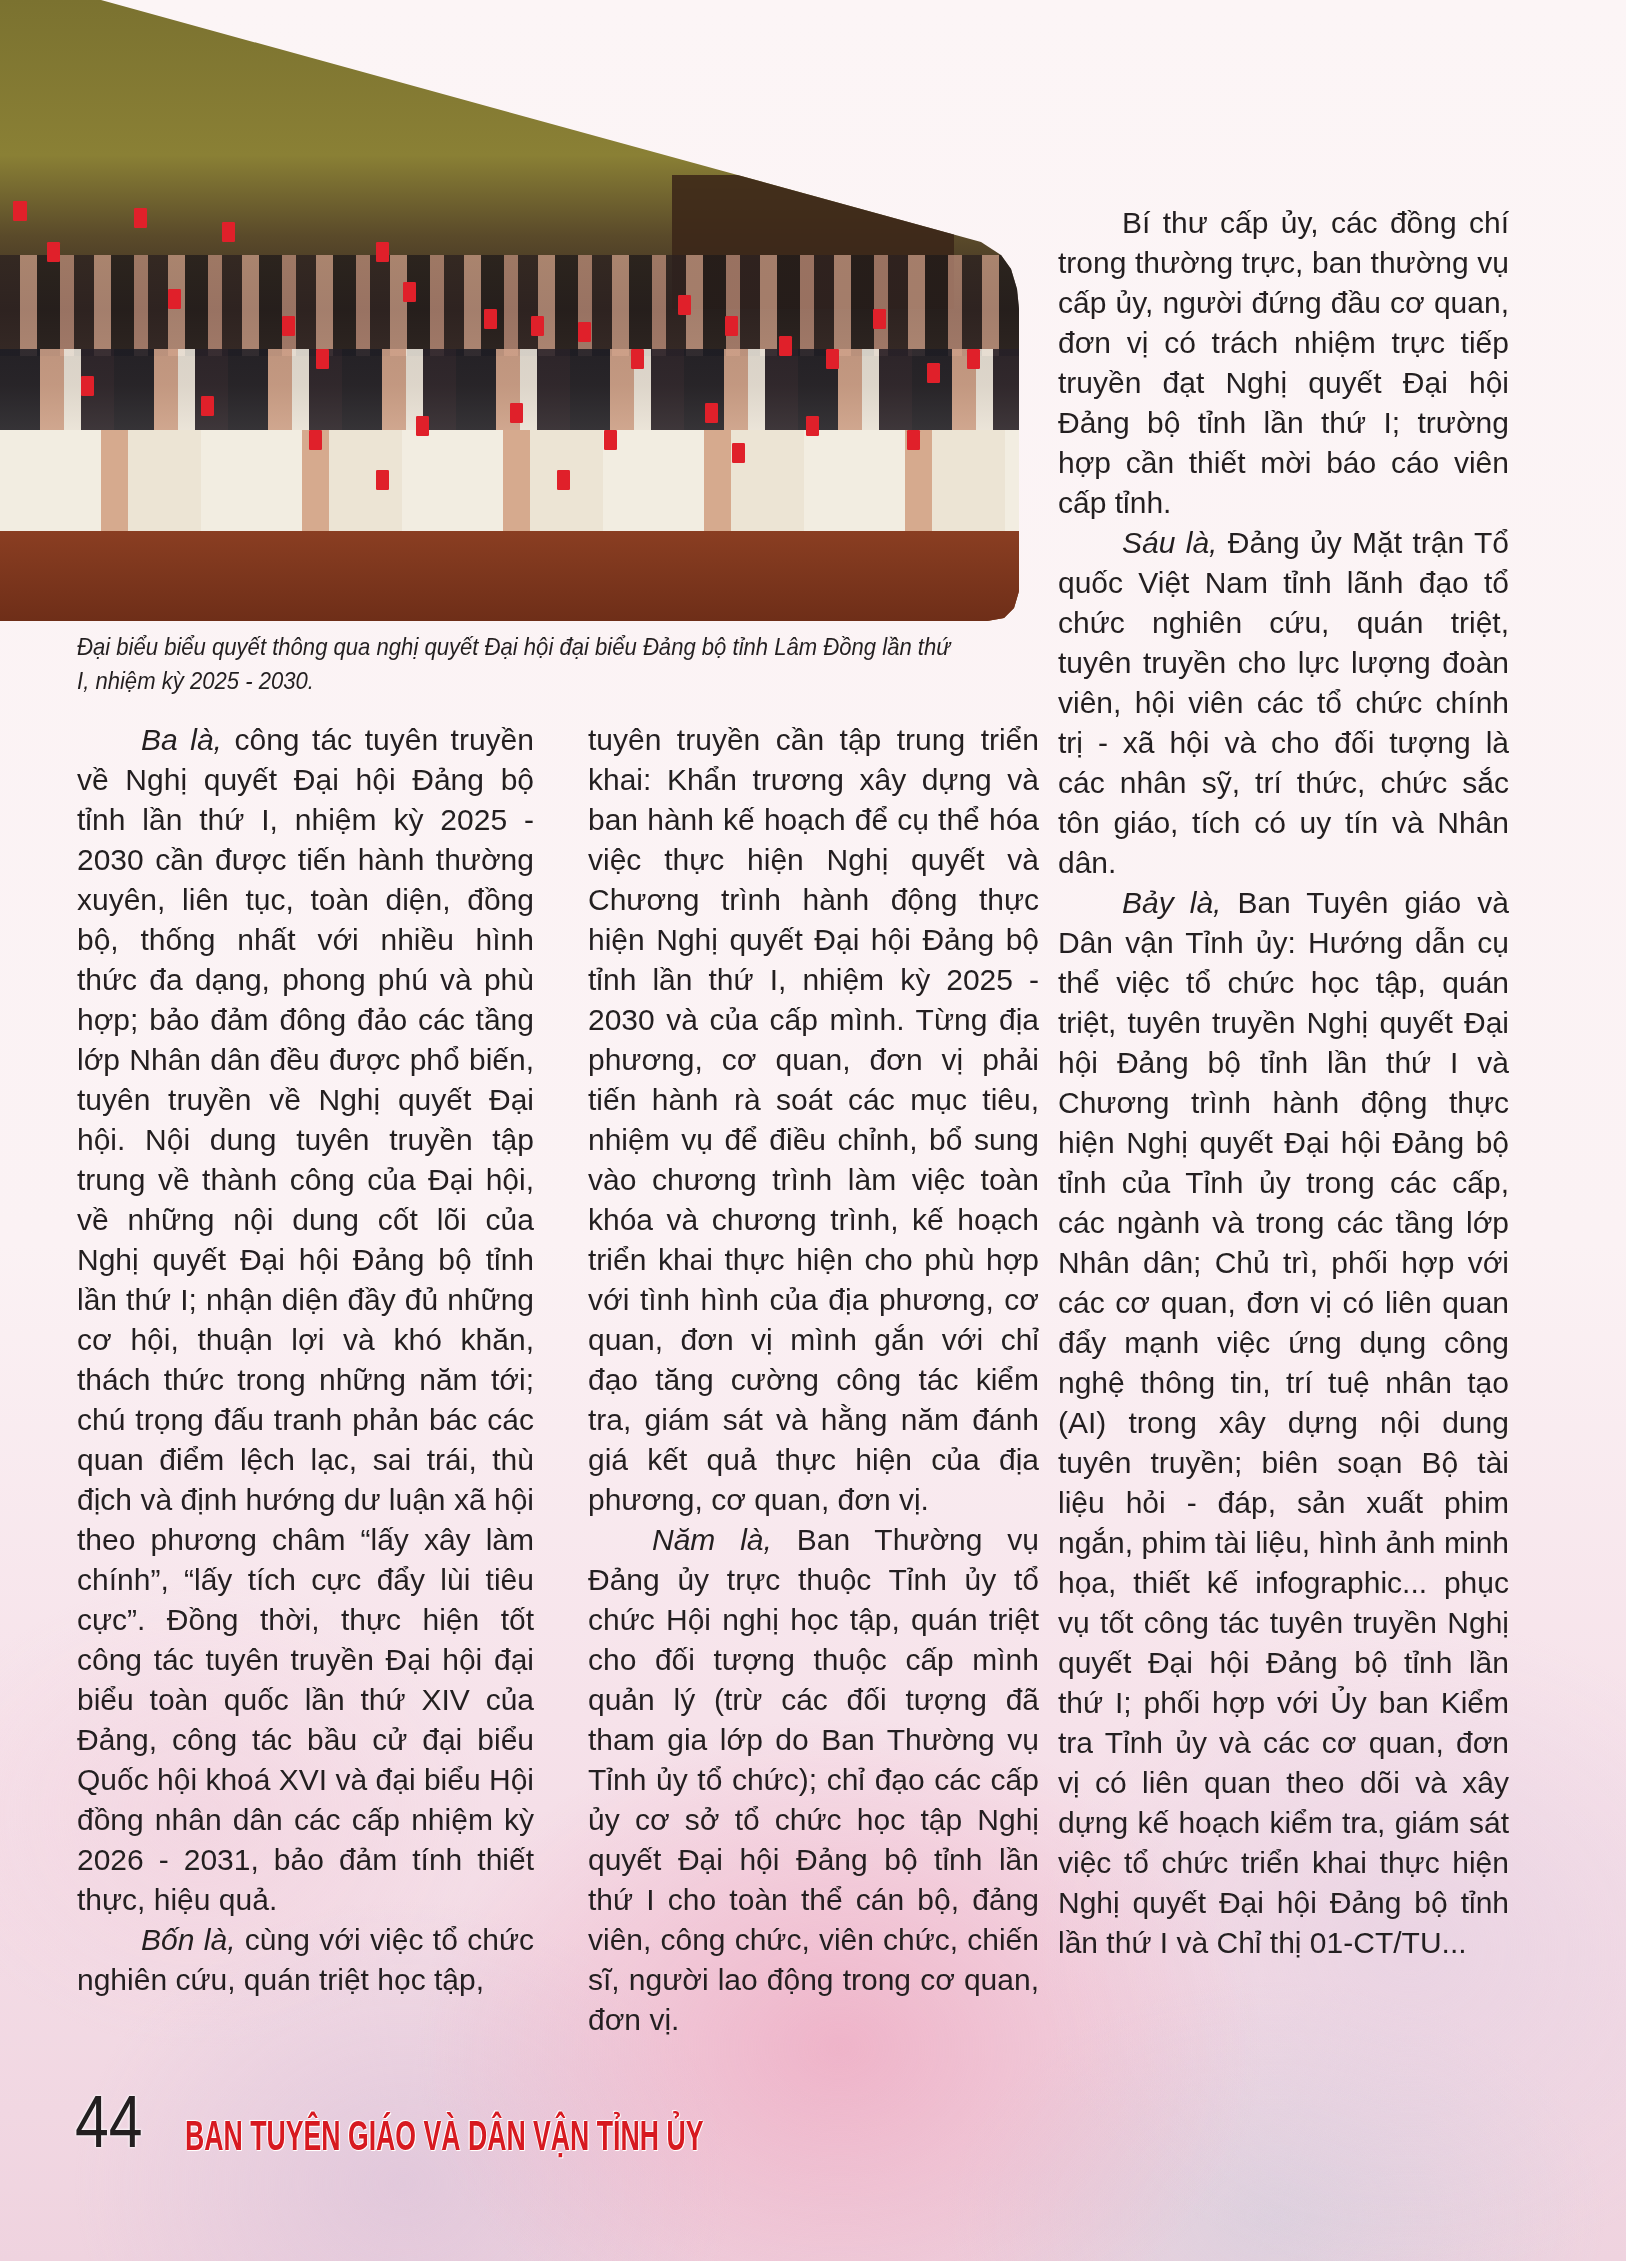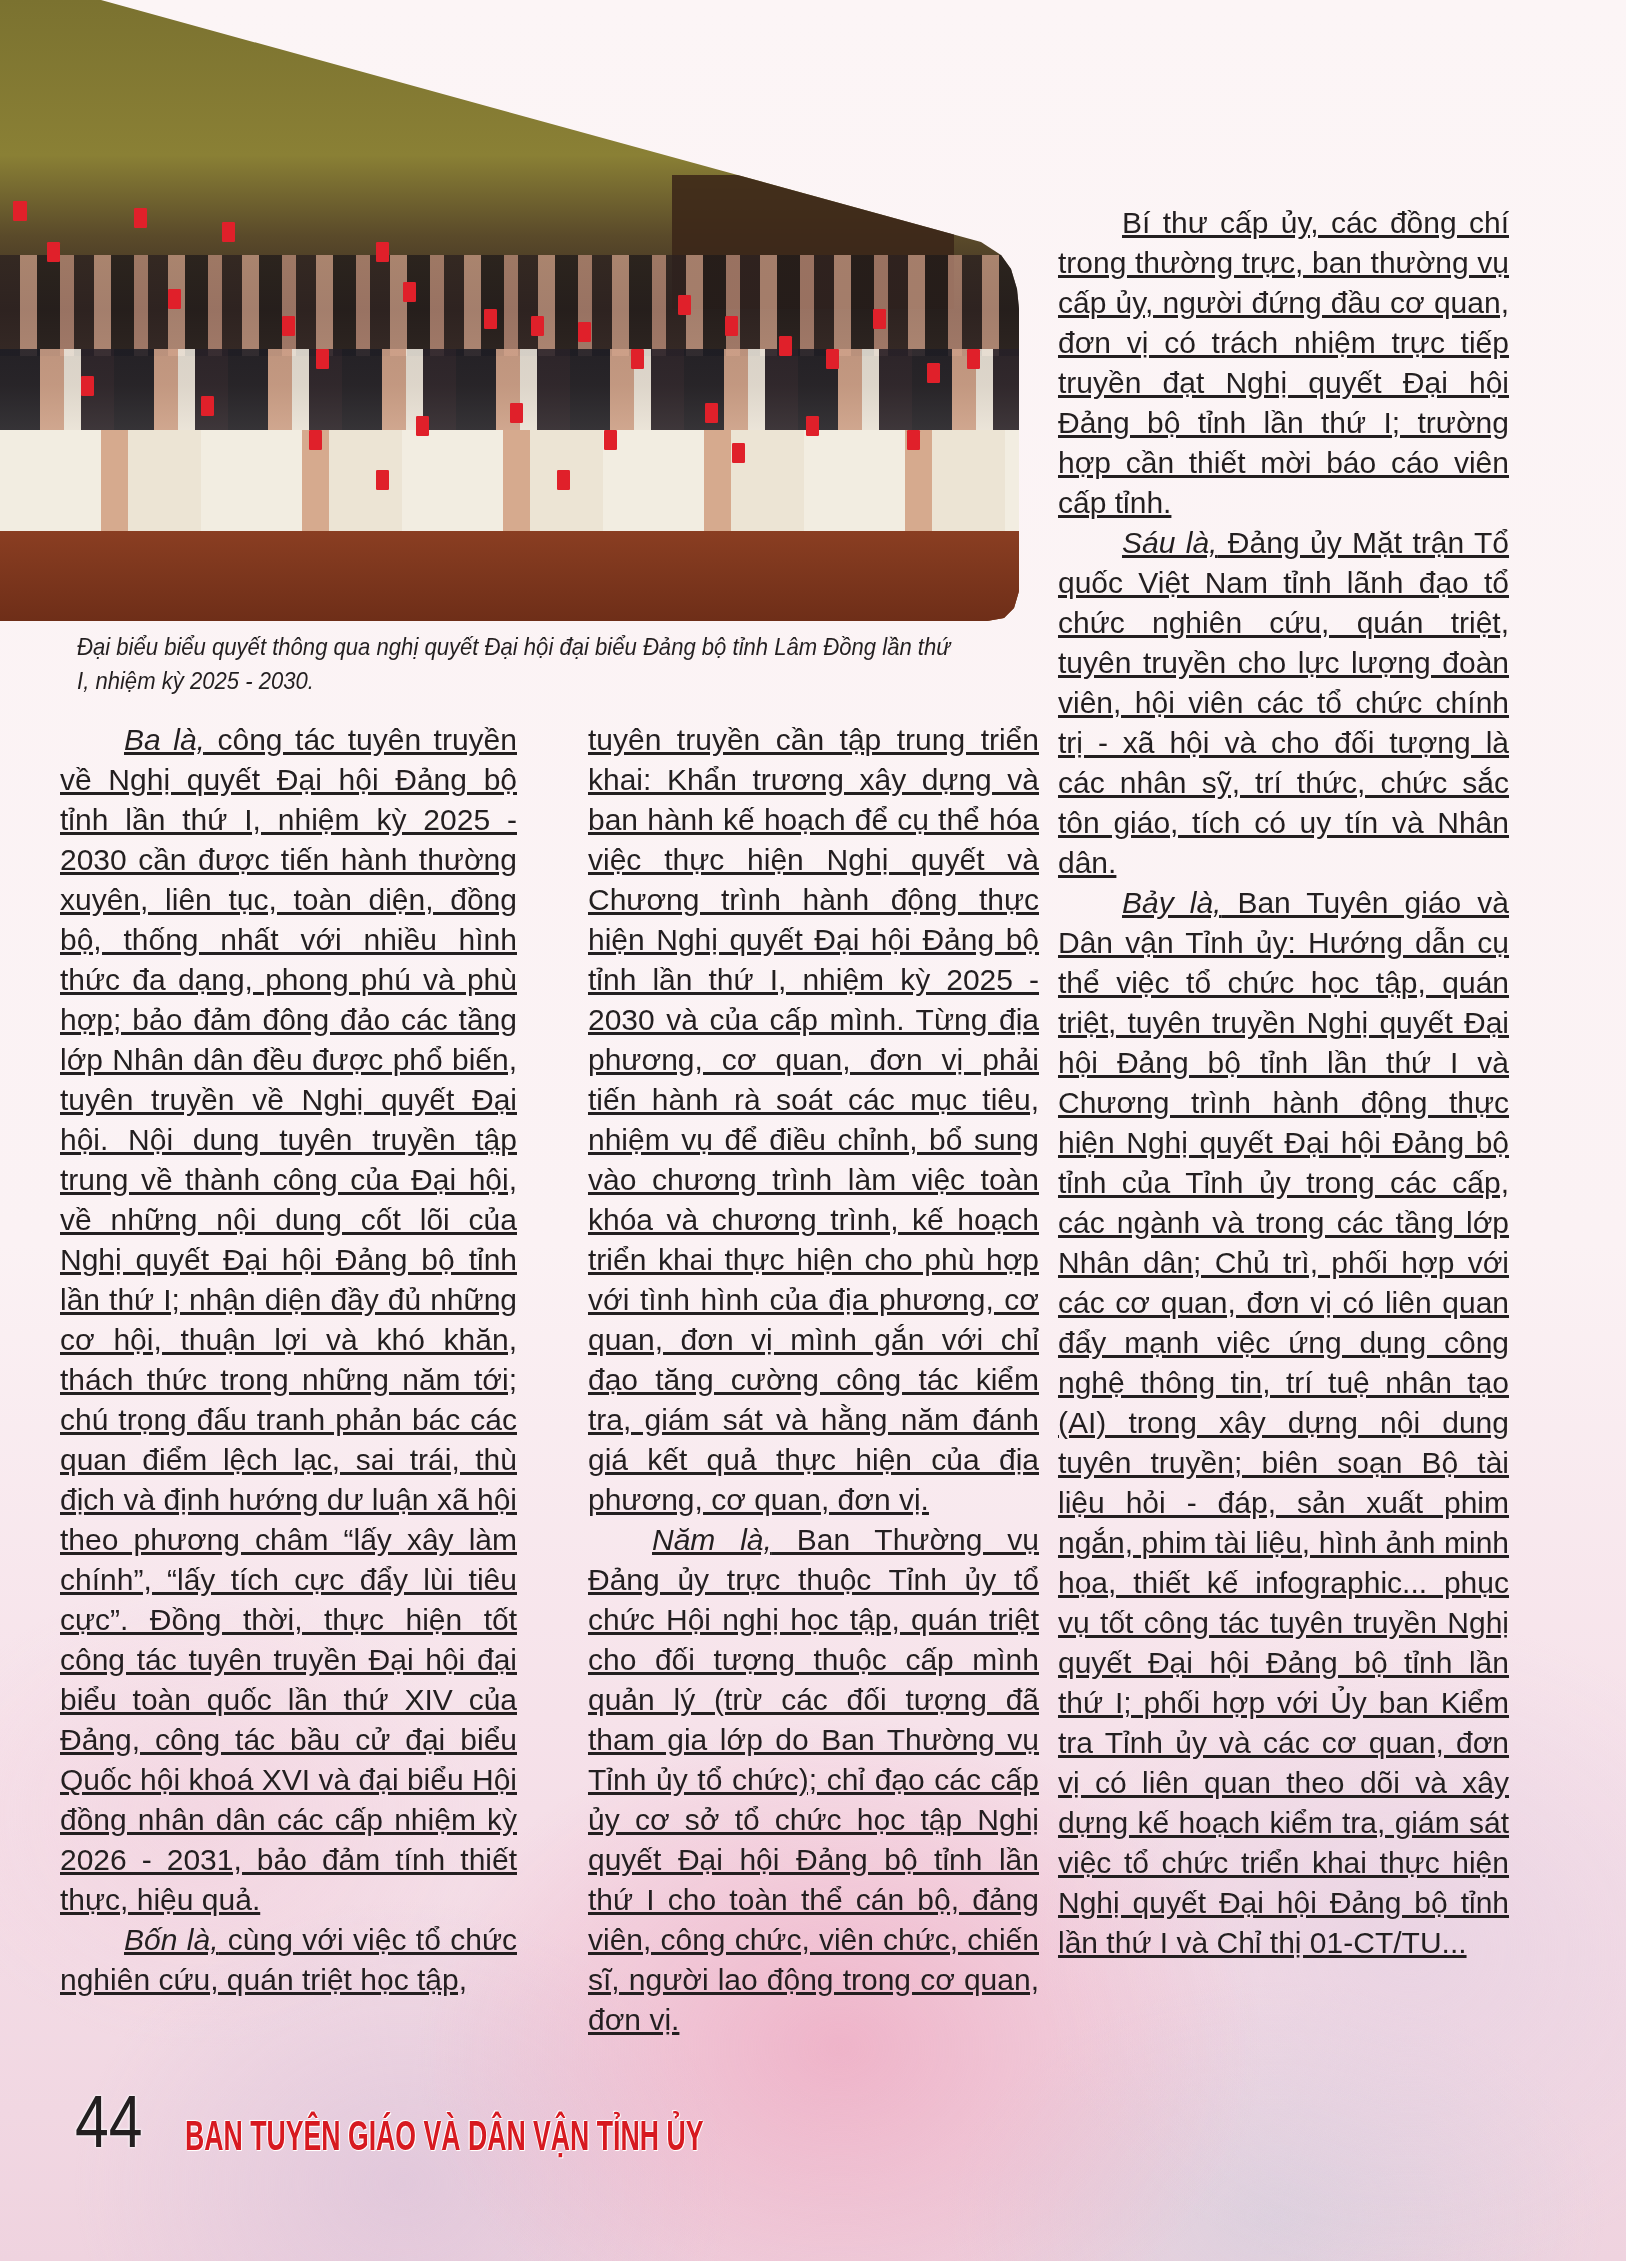--- a/index.html
+++ b/index.html
@@ -39,26 +39,25 @@
   .caption {
     position: absolute; left: 77px; top: 630px; width: 954px;
     font-family: "Liberation Sans", sans-serif; font-style: italic;
     font-size: 24px; line-height: 34px; color: #231f20;
     transform: scaleX(0.92); transform-origin: left top;
   }
   .col {
     position: absolute; width: 457px;
     font-size: 30px; line-height: 40px; text-align: justify;
     text-align-last: left;
-    text-decoration: underline;
   }
   .col p { margin: 0; }
   .col p .lead { font-style: italic; }
   .col p.indent { text-indent: 64px; }
-  .col-left { left: 60px; top: 720px; }
+  .col-left { left: 77px; top: 720px; }
   .col-mid { left: 567px; top: 720px; width: 451px; margin-left: 21px; }
   .col-right { left: 1058px; top: 203px; width: 451px; }
   .signature { text-align: right; font-weight: bold; }
 
   .footer-page {
     position: absolute; left: 75px; top: 2085px;
     font-family: "Liberation Sans", sans-serif; font-size: 74px; line-height: 74px;
     color: #231f20; transform: scaleX(0.82); transform-origin: left top;
     text-shadow: 0 0 4px #fff, 0 0 2px #fff;
   }

